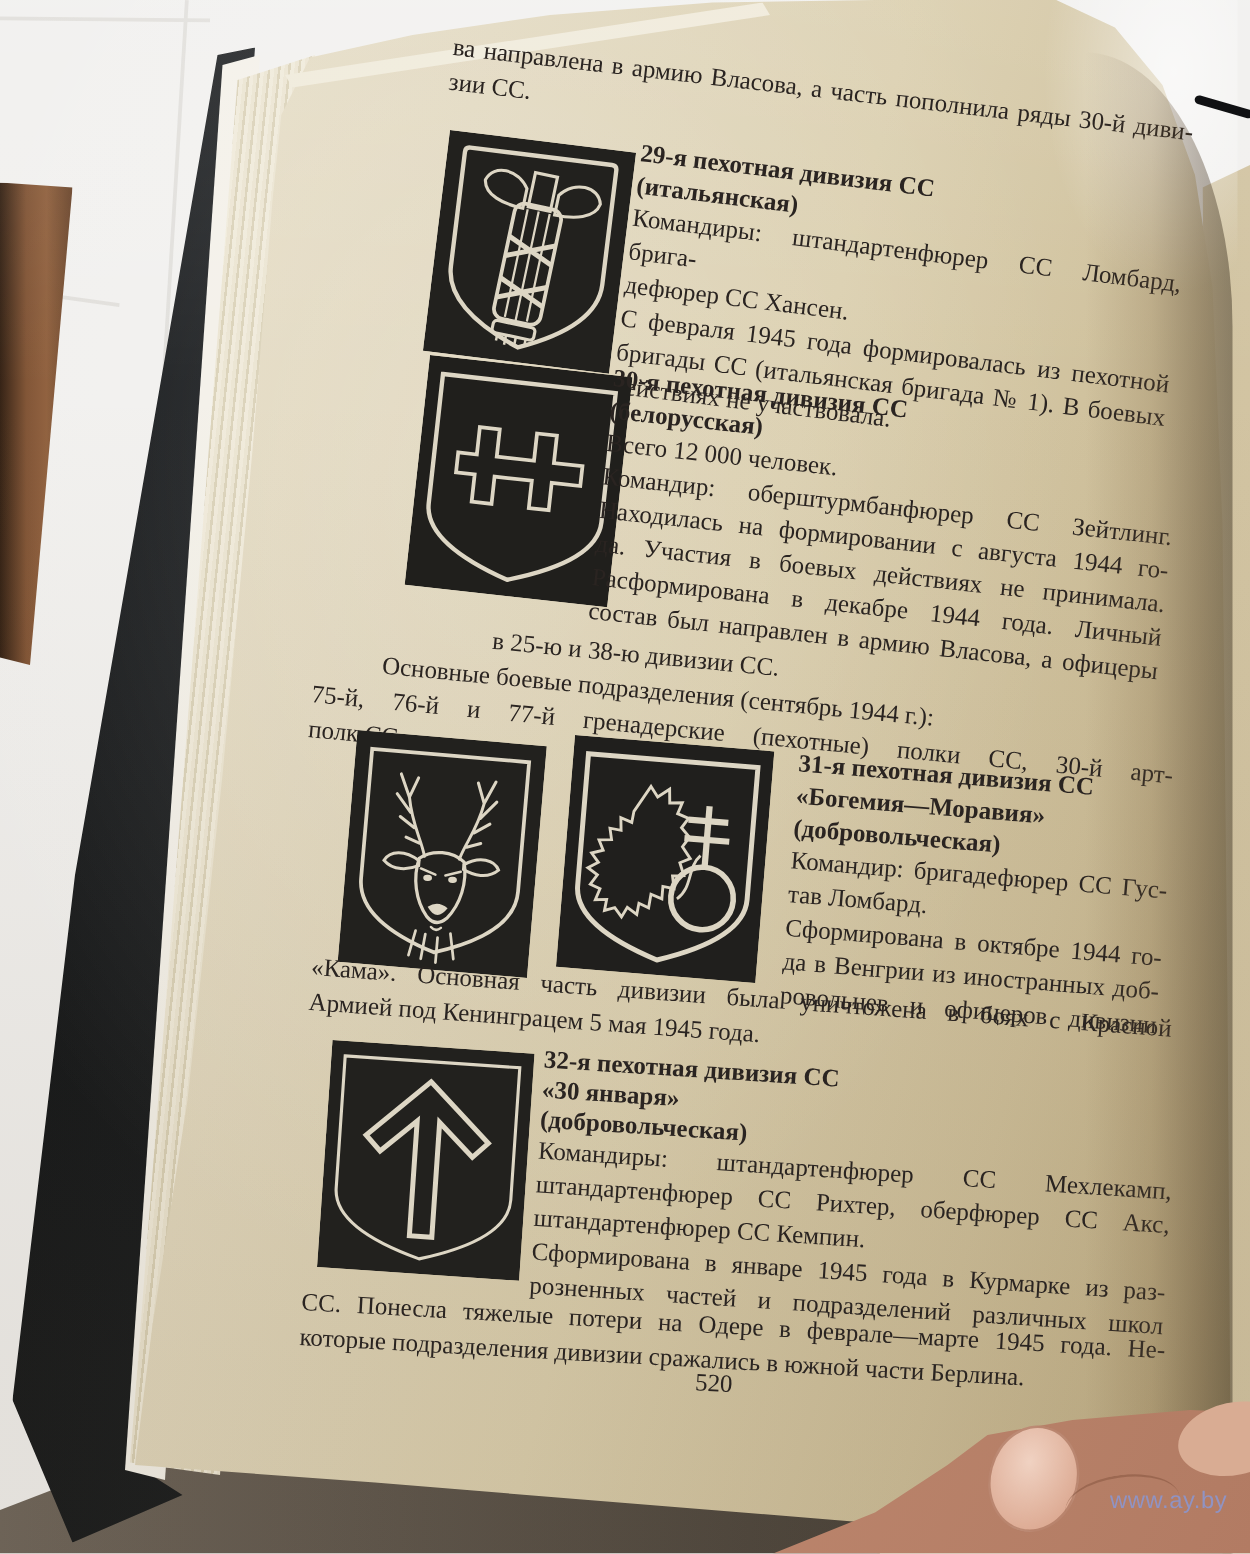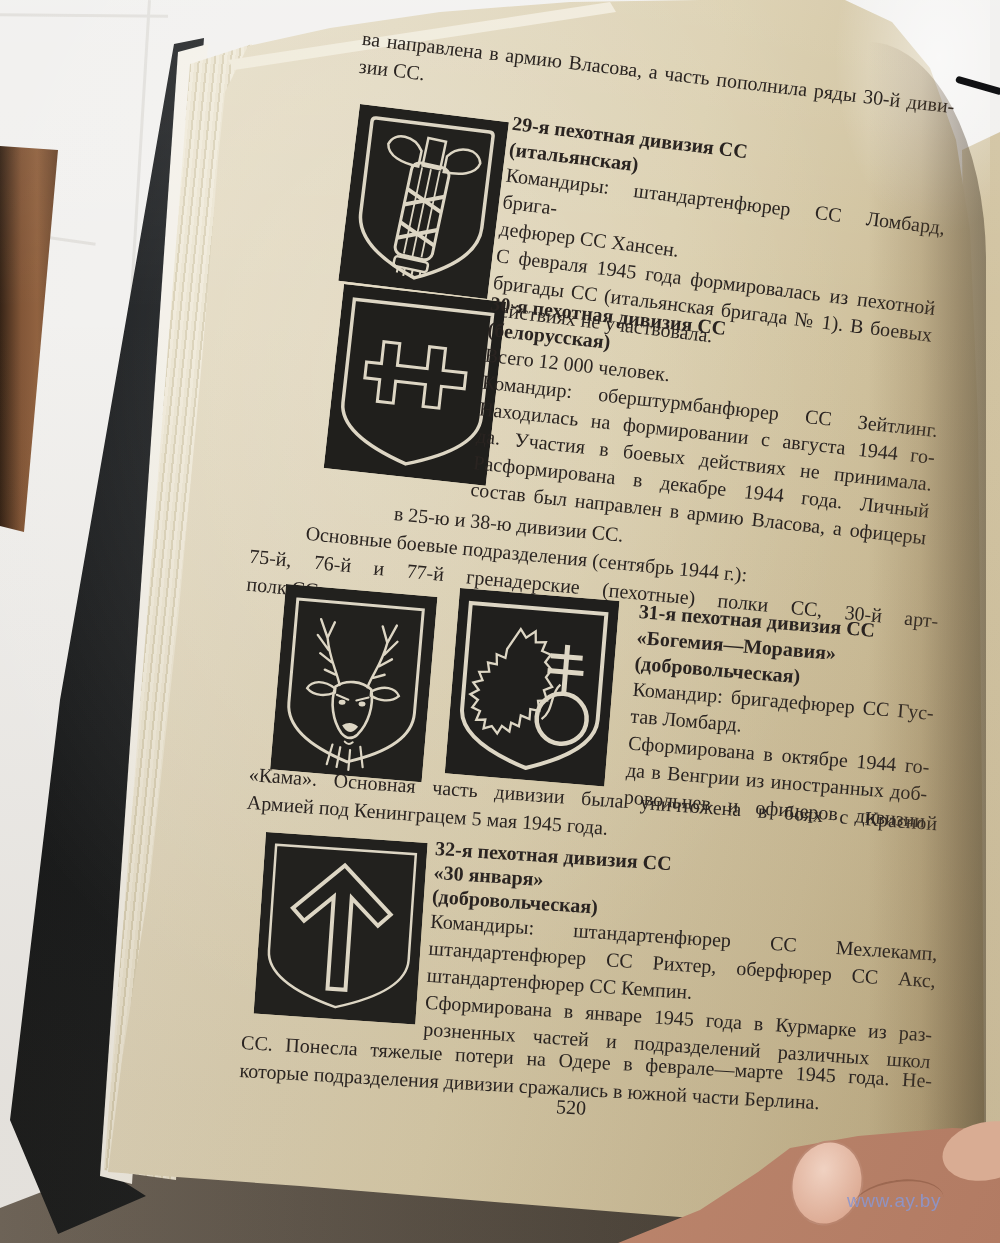--- a/index.html
+++ b/index.html
@@ -56,21 +56,21 @@
         clip-path:polygon(618px 1243px,700px 1210px,758px 1172px,790px 1148px,858px 1136px,952px 1128px,1000px 1130px,1000px 1243px);
         background:linear-gradient(115deg,#d3a58c,#c08a71 55%,#b27b63);}
   .thumb-nail{left:791px;top:1140px;width:68px;height:82px;border-radius:50%;
         transform:rotate(15deg);
         background:radial-gradient(ellipse at 40% 35%,#f0d2c2,#ddab94 75%);
         border:2px solid rgba(170,115,92,.7);}
   .finger-tip{left:942px;top:1122px;width:90px;height:58px;border-radius:50%;
         transform:rotate(-12deg);background:#d9ac93;}
   .crease{left:852px;top:1180px;width:92px;height:44px;border-radius:50%;
         border-top:2px solid rgba(110,62,44,.35);transform:rotate(-8deg);}
-  .watermark{left:847px;top:1190px;font-family:"Liberation Sans",sans-serif;
+  .watermark{left:888px;top:1190px;font-family:"Liberation Sans",sans-serif;
         font-size:19px;letter-spacing:.5px;color:rgba(140,150,205,.9);}
 </style>
 </head>
 <body>
 
 <div class="stage">
 
   <div class="abs sheet-edge" style="left:0;top:14px;width:168px;height:3px;transform:rotate(.5deg);"></div>
   <div class="abs sheet-edge" style="left:0;top:236px;width:96px;height:3px;transform:rotate(8deg);"></div>
   <div class="abs sheet-edge" style="left:148px;top:0;width:3px;height:458px;transform:rotate(3.5deg);transform-origin:top left;"></div>

